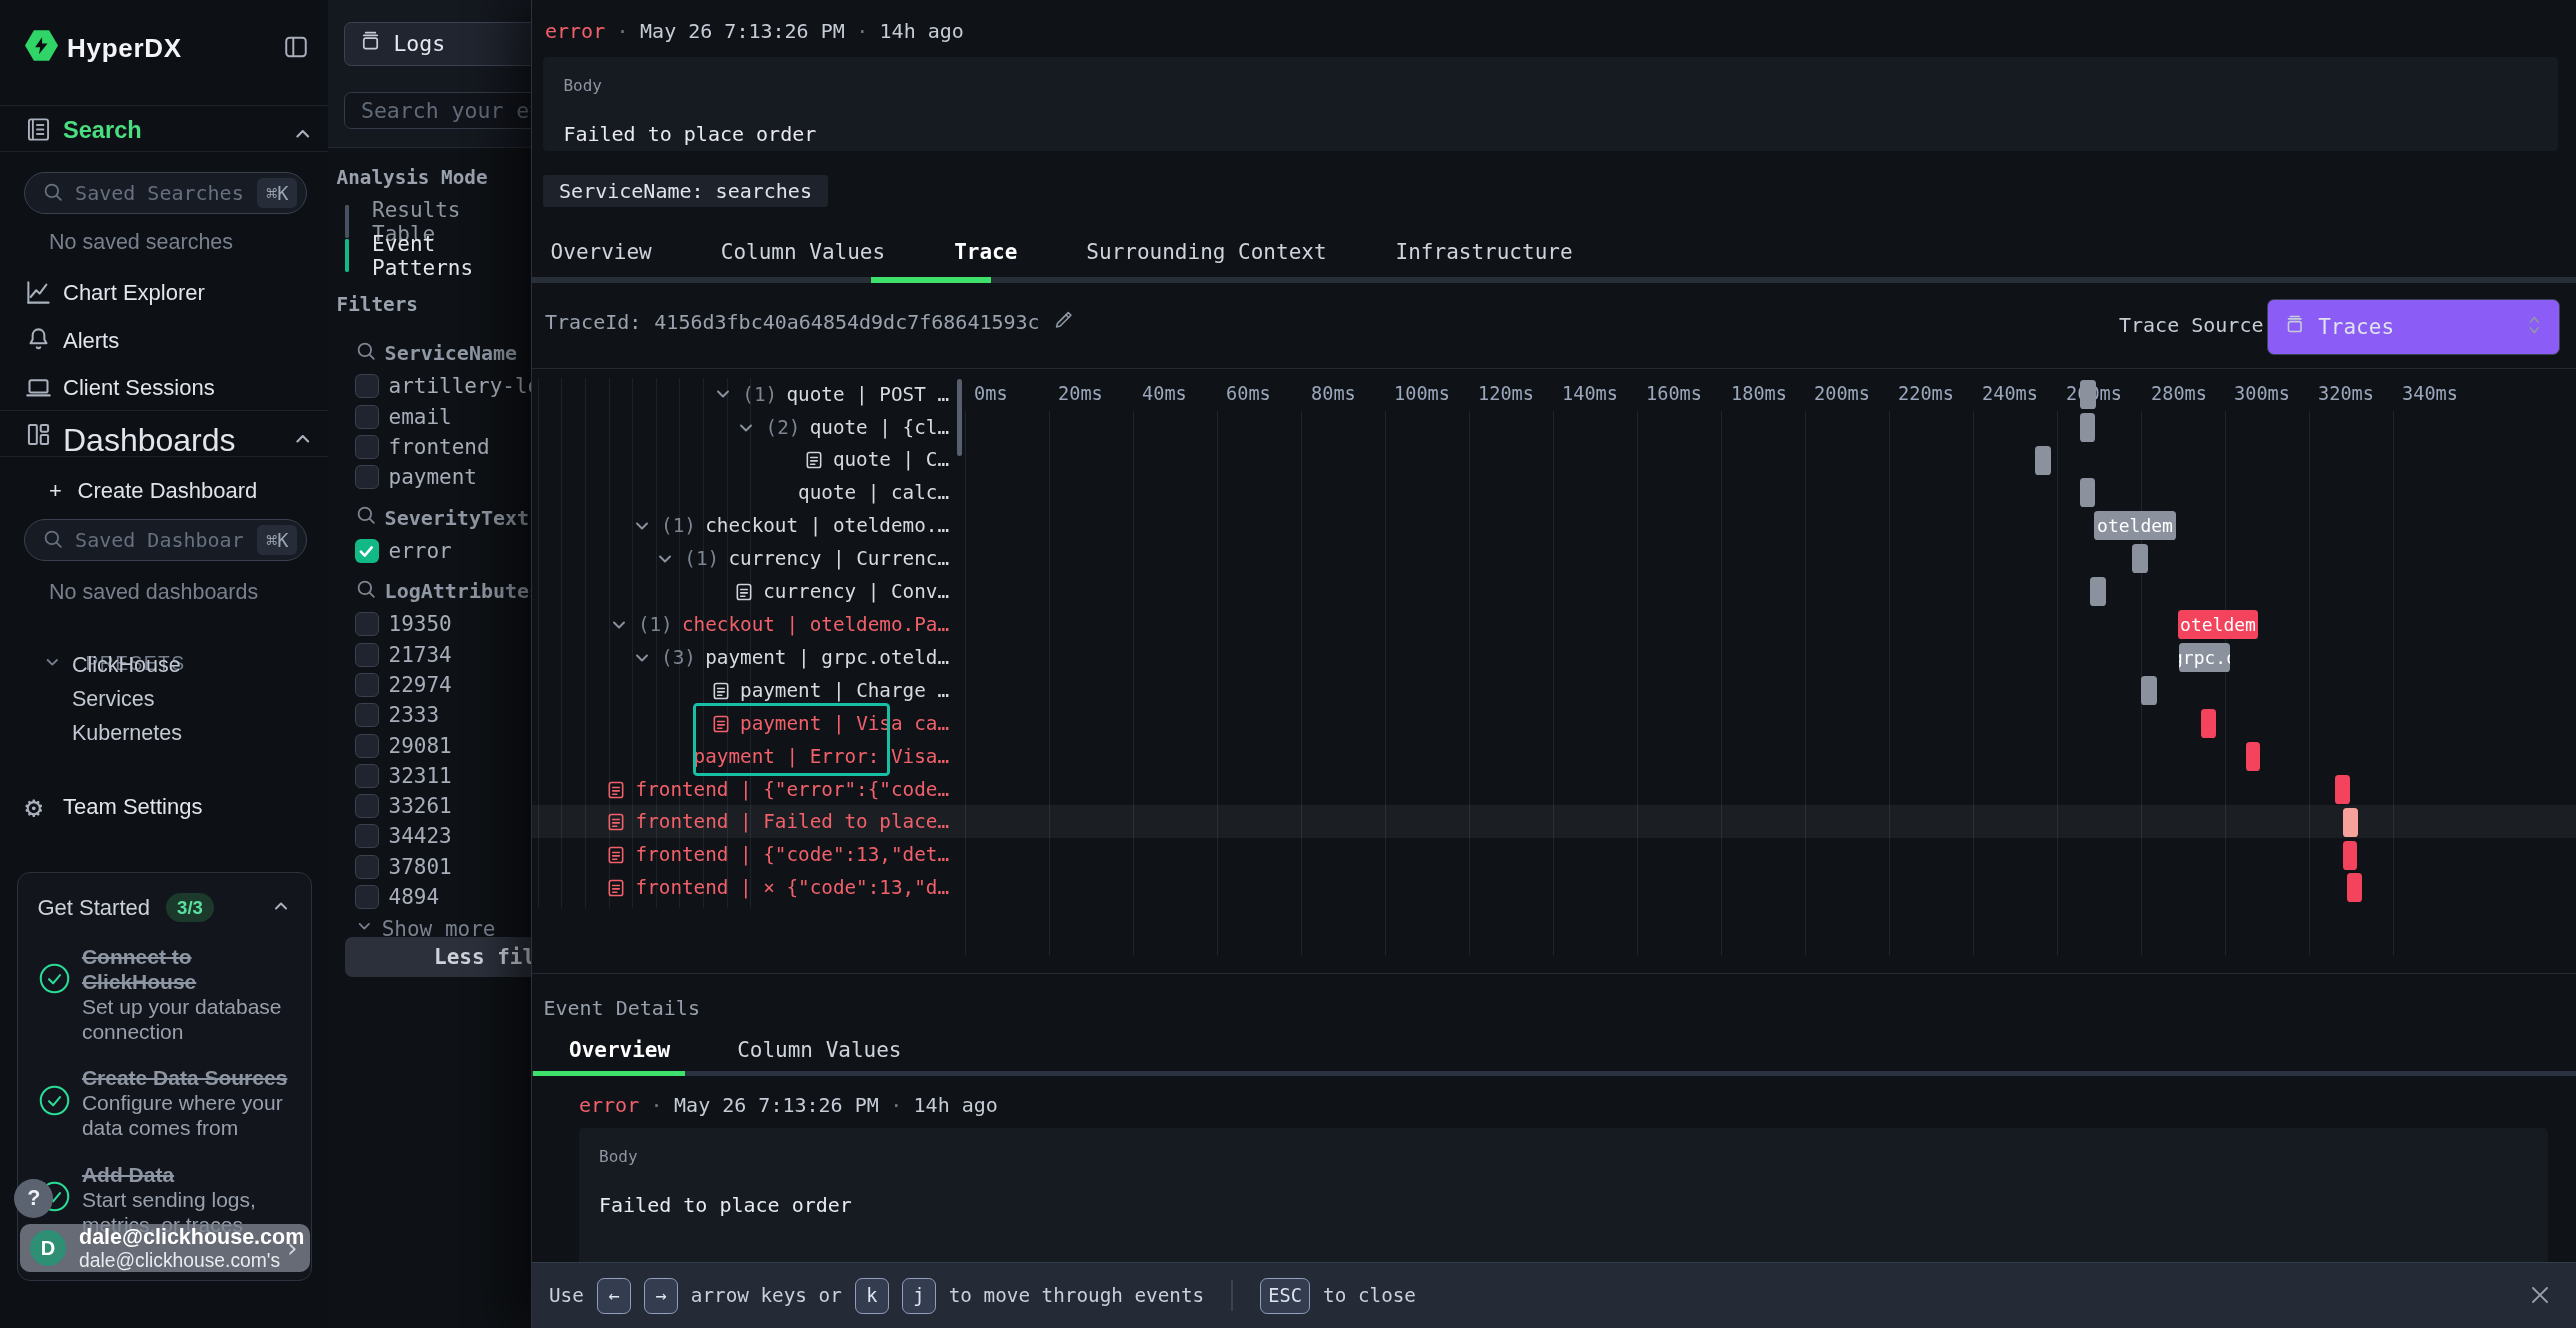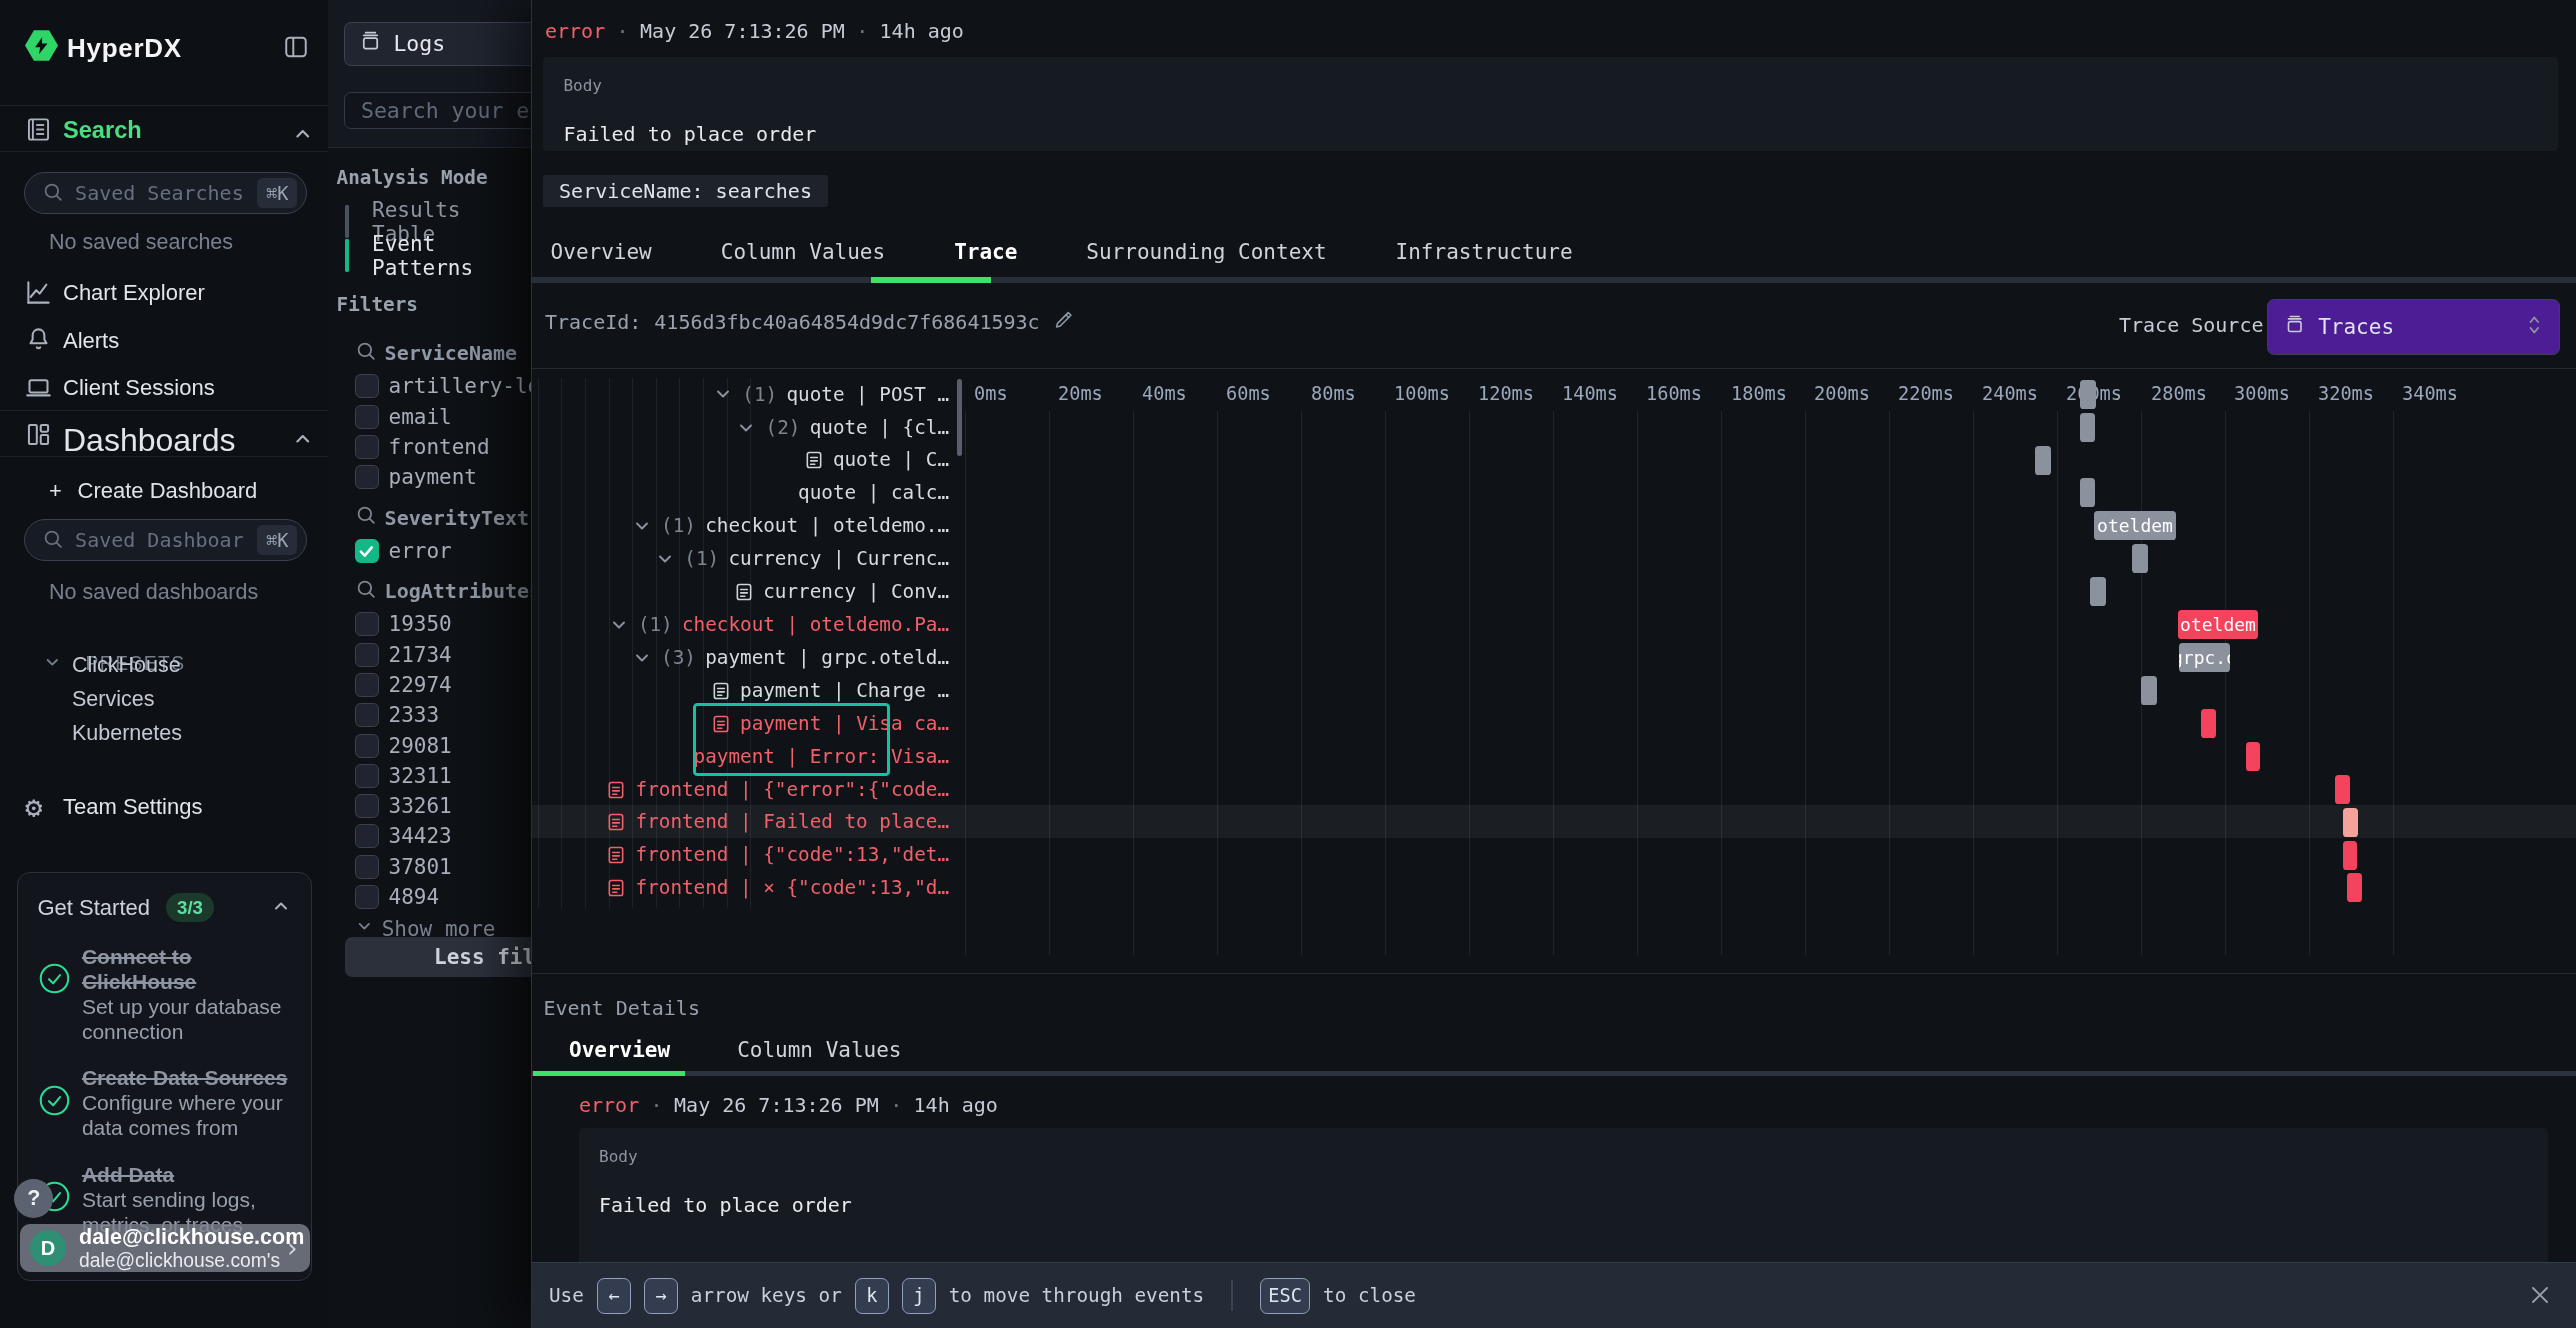--- a/index.html
+++ b/index.html
@@ -73,21 +73,21 @@
   .tag-chip{position:absolute;left:11.4px;top:175px;height:31.5px;background:#1d222b;border-radius:2.9px;display:flex;
             align-items:center;padding:0 15.7px;font-size:20px;color:#dfe3ea;}
   .tabs{position:absolute;left:18.6px;top:230px;display:flex;gap:69px;}
   .tab{height:44px;display:flex;align-items:center;font-size:21px;color:#cfd4dc;cursor:pointer;white-space:nowrap;}
   .tab.active{color:#ffffff;font-weight:bold;}
   .tabs-bar{position:absolute;left:0;top:277px;width:2045px;height:5.7px;background:#272e38;}
   .tabs-green{position:absolute;top:277px;height:5.7px;background:var(--underline);}
   .traceid-row{position:absolute;left:13px;top:306px;height:31.5px;display:flex;align-items:center;gap:13px;
                font-size:20px;color:#9aa2ae;}
   .tsrc-label{position:absolute;left:1587px;top:313px;font-size:20px;color:#c6ccd6;}
-  .tsrc-dd{position:absolute;left:1735px;top:299px;width:293px;height:56px;border:1.4px solid #3b4350;background:#4c1d95;
+  .tsrc-dd{position:absolute;left:1735px;top:299px;width:293px;height:56px;border:1.4px solid #3b4350;background:#8b5cf6;
            border-radius:7.2px;box-sizing:border-box;display:flex;align-items:center;gap:13px;padding:0 15.7px;
            font-size:21px;color:#dfe3ea;cursor:pointer;}
   .divider{position:absolute;left:0;width:2045px;height:1.4px;background:#242a33;}
 
   
   .waterfall{position:absolute;left:0;top:369px;width:2045px;height:604px;overflow:hidden;}
   .gridline{position:absolute;top:42px;width:1.4px;height:544px;background:#20262f;}
   .ticklbl{position:absolute;top:14.3px;font-size:18.6px;color:#9aa6ba;white-space:nowrap;}
   .guide{position:absolute;top:8.6px;width:1.4px;height:530px;background:rgba(255,255,255,.07);}
   .tree-row{position:absolute;left:0;width:417px;height:33px;display:flex;align-items:center;justify-content:flex-end;

